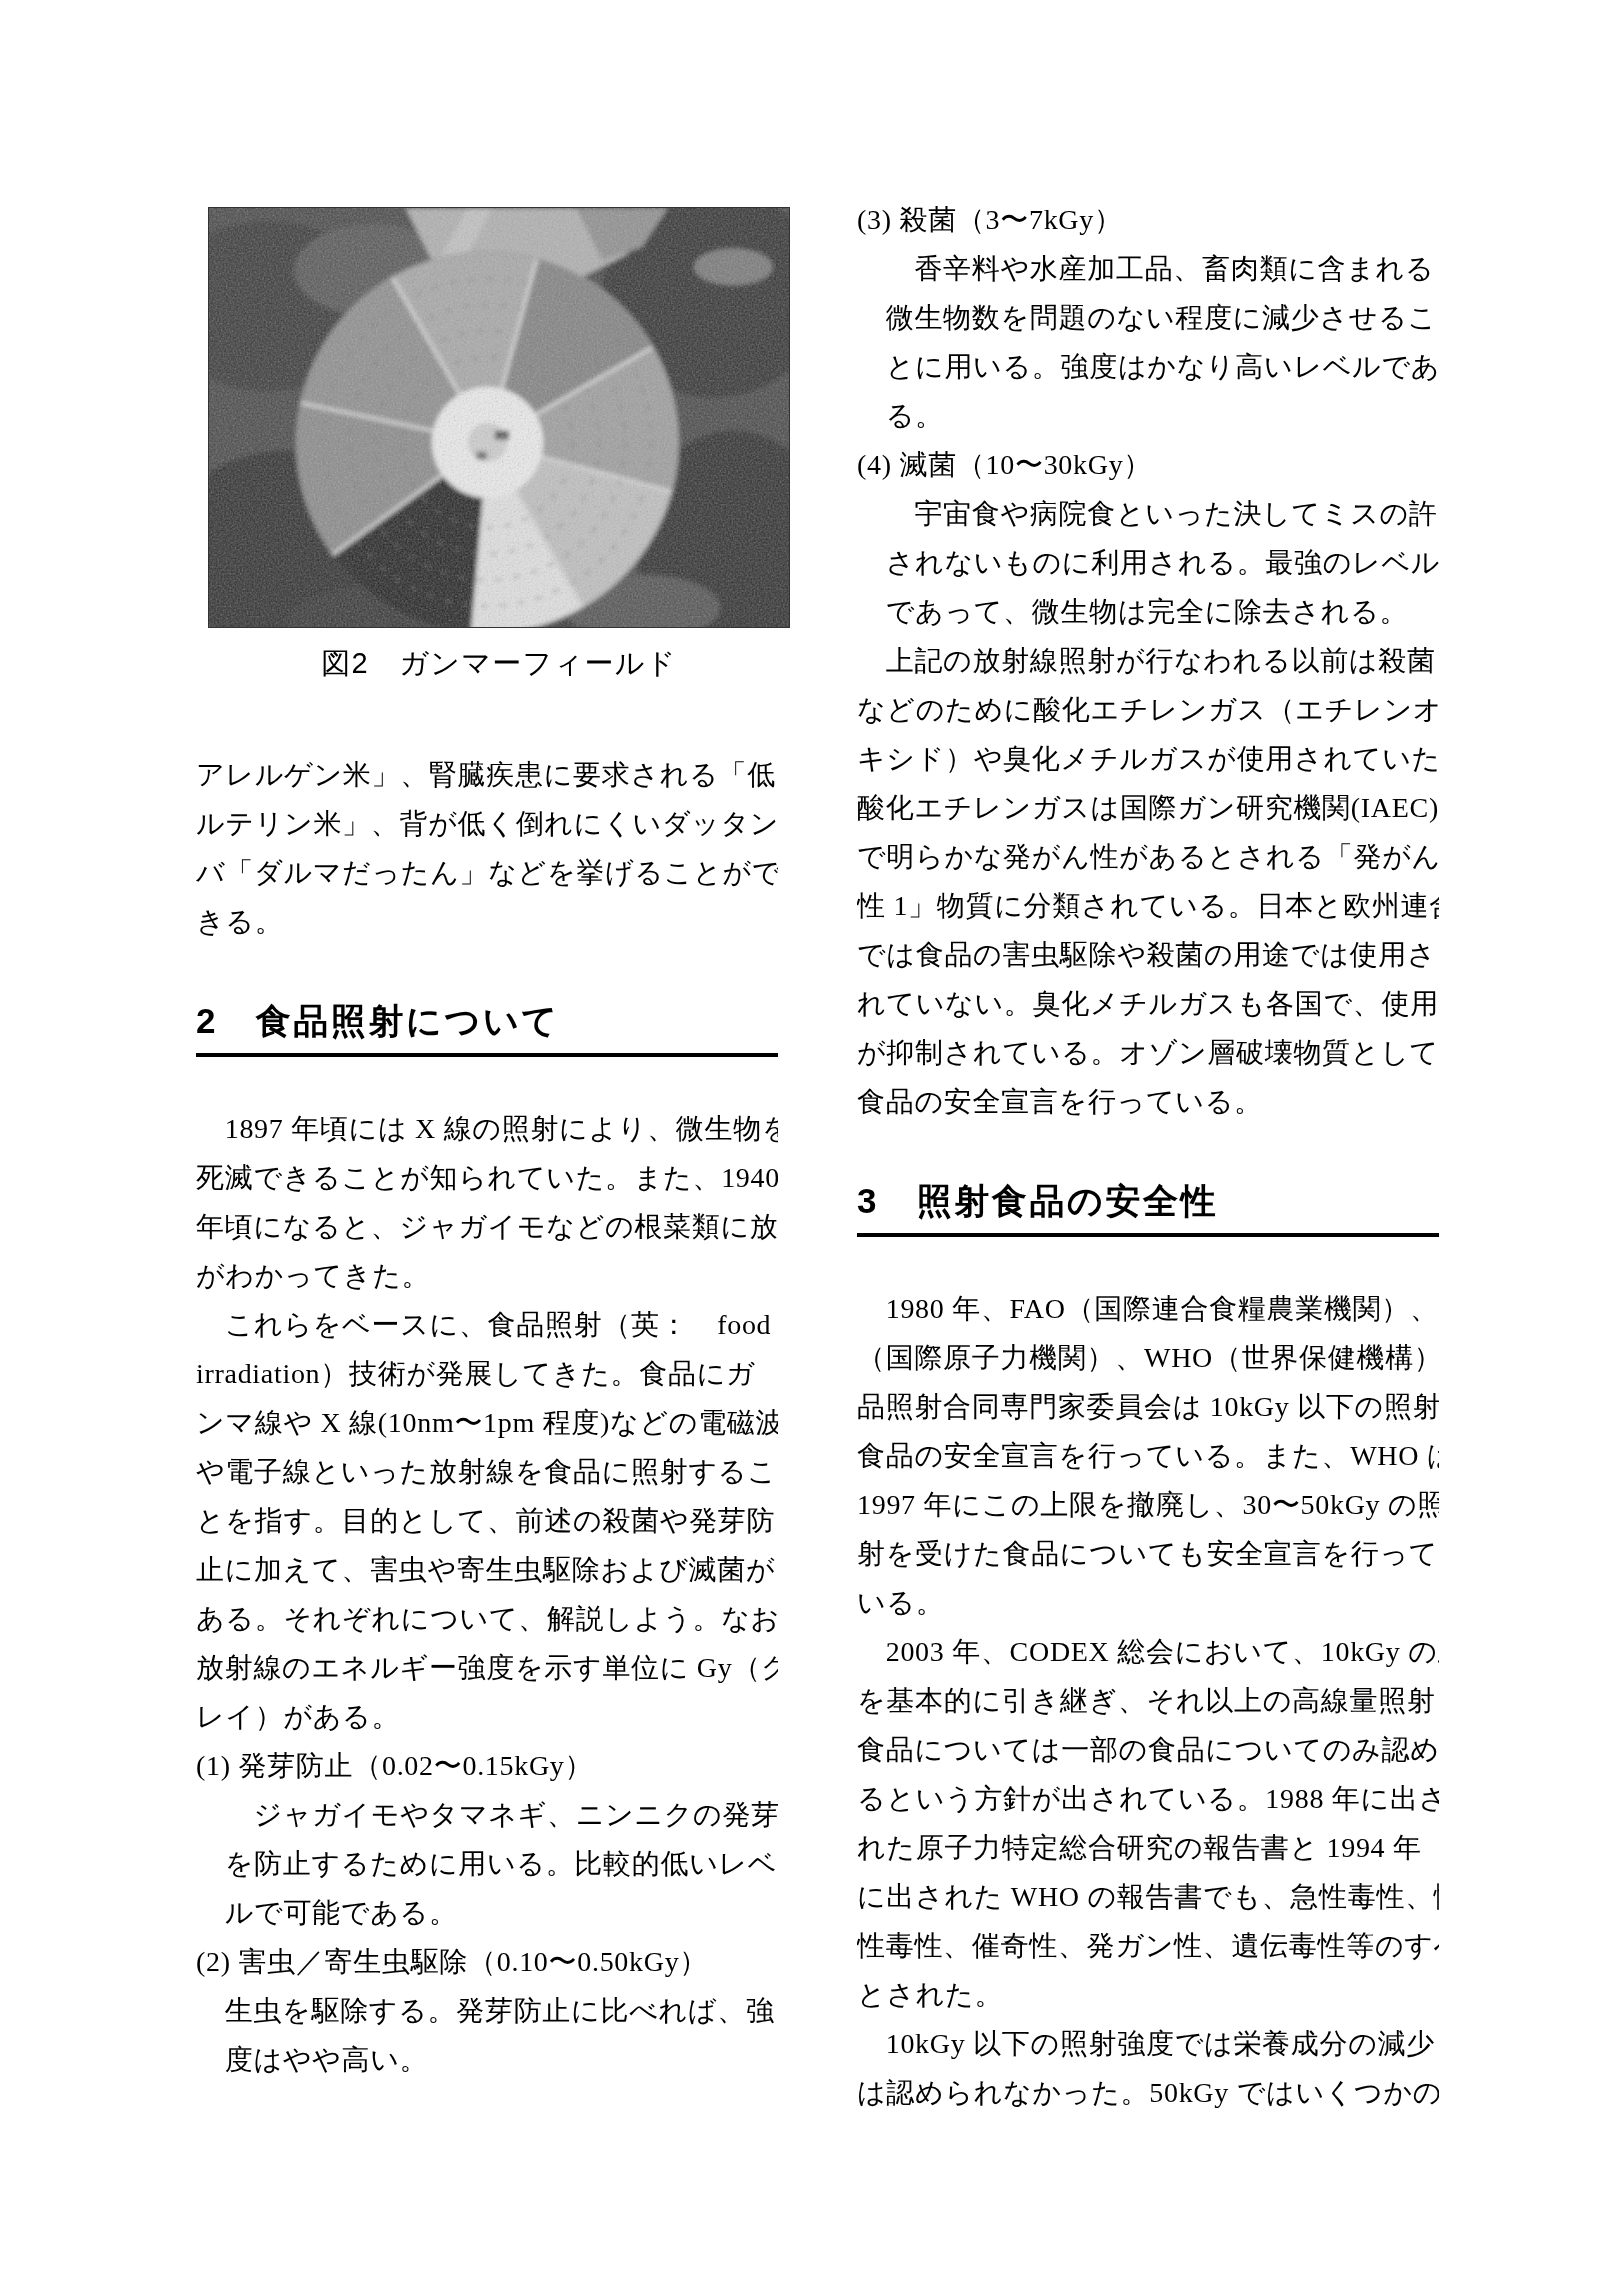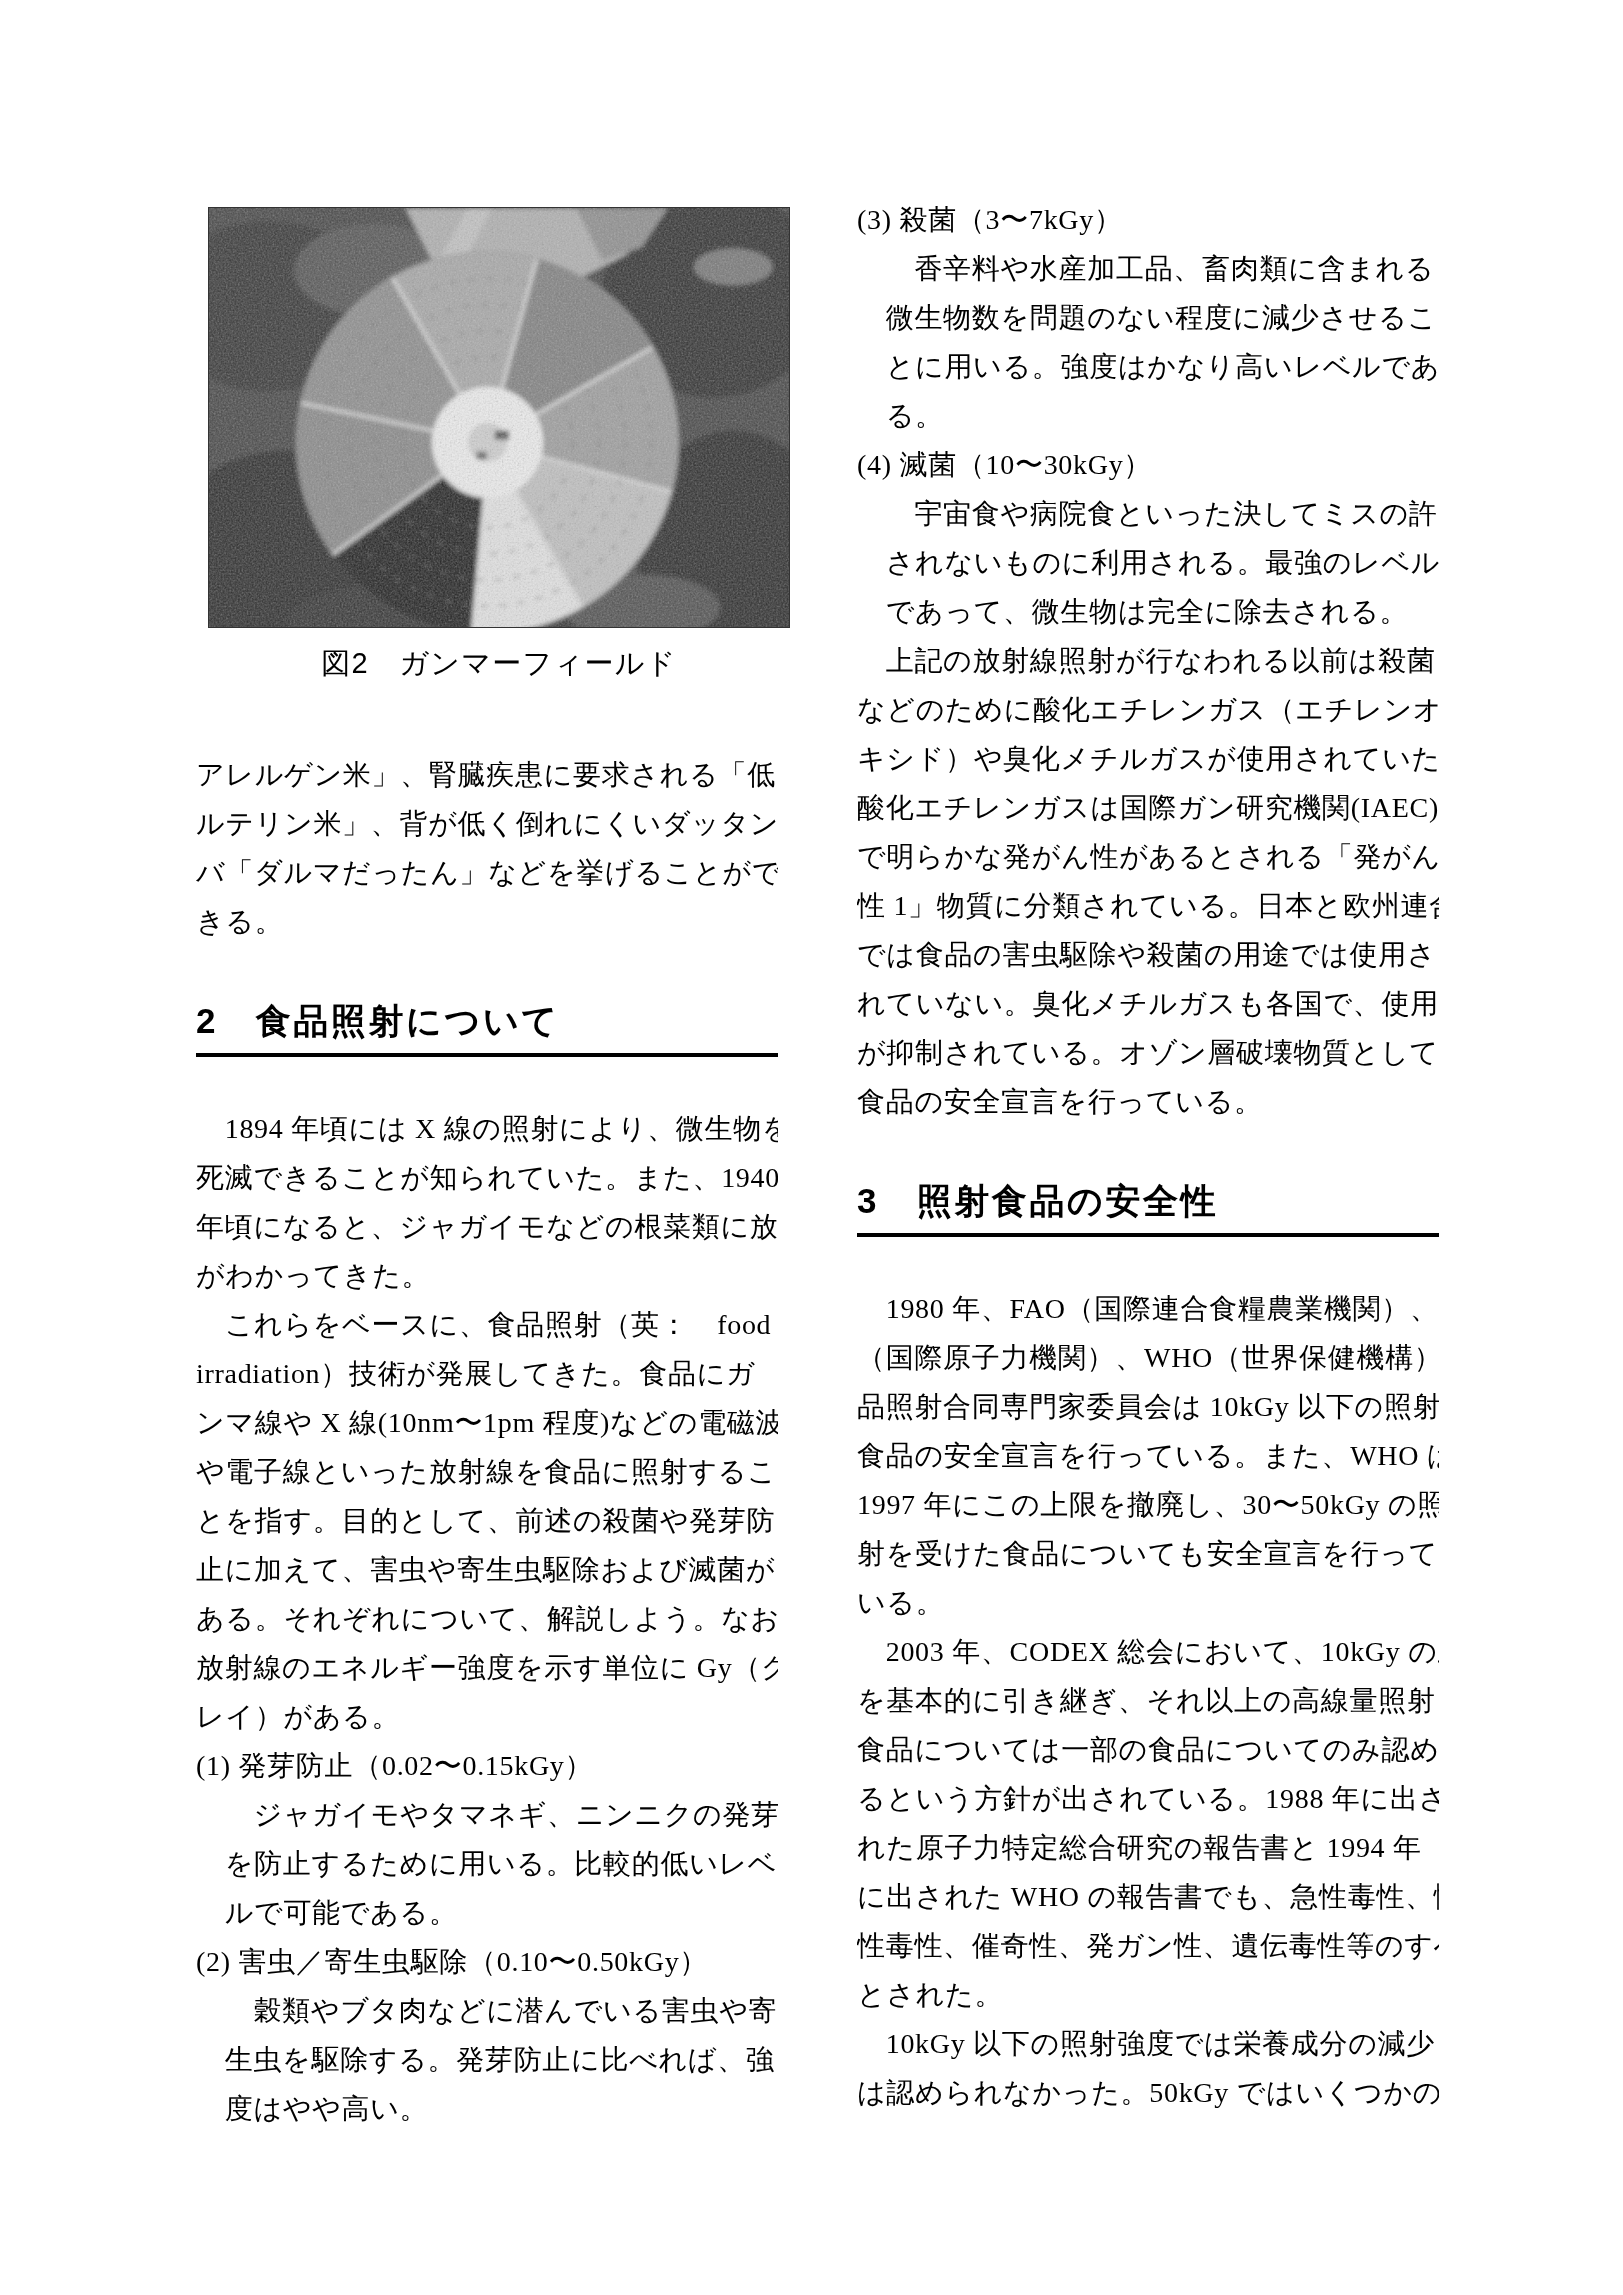--- a/index.html
+++ b/index.html
@@ -136,21 +136,21 @@
       <div class="block mt-intro">
           <div class="tline">アレルゲン米」、腎臓疾患に要求される「低グ</div>
           <div class="tline">ルテリン米」、背が低く倒れにくいダッタンソ</div>
           <div class="tline">バ「ダルマだったん」などを挙げることがで</div>
           <div class="tline">きる。</div>
         </div>
 
       <h2 class="sect">2　食品照射について</h2>
 
       <div class="block mt-after-rule">
-          <div class="tline">　1894 年頃には X 線の照射により、微生物を</div>
+          <div class="tline">　1897 年頃には X 線の照射により、微生物を</div>
           <div class="tline">死滅できることが知られていた。また、1940</div>
           <div class="tline">年頃になると、ジャガイモなどの根菜類に放</div>
           <div class="tline">がわかってきた。</div>
         </div>
 
       <div class="block">
           <div class="tline">　これらをベースに、食品照射（英：　food</div>
           <div class="tline">irradiation）技術が発展してきた。食品にガ</div>
           <div class="tline">ンマ線や X 線(10nm〜1pm 程度)などの電磁波</div>
           <div class="tline">や電子線といった放射線を食品に照射するこ</div>
@@ -163,21 +163,20 @@
 
       <div class="block">
           <div class="tline">(1) 発芽防止（0.02〜0.15kGy）</div>
           <div class="tline">　　ジャガイモやタマネギ、ニンニクの発芽</div>
           <div class="tline">　を防止するために用いる。比較的低いレベ</div>
           <div class="tline">　ルで可能である。</div>
         </div>
 
       <div class="block">
           <div class="tline">(2) 害虫／寄生虫駆除（0.10〜0.50kGy）</div>
-          <div class="tline">　　穀類やブタ肉などに潜んでいる害虫や寄</div>
           <div class="tline">　生虫を駆除する。発芽防止に比べれば、強</div>
           <div class="tline">　度はやや高い。</div>
         </div>
     </div>
 
     <div class="col">
 
       <div class="block">
           <div class="tline">(3) 殺菌（3〜7kGy）</div>
           <div class="tline">　　香辛料や水産加工品、畜肉類に含まれる</div>

